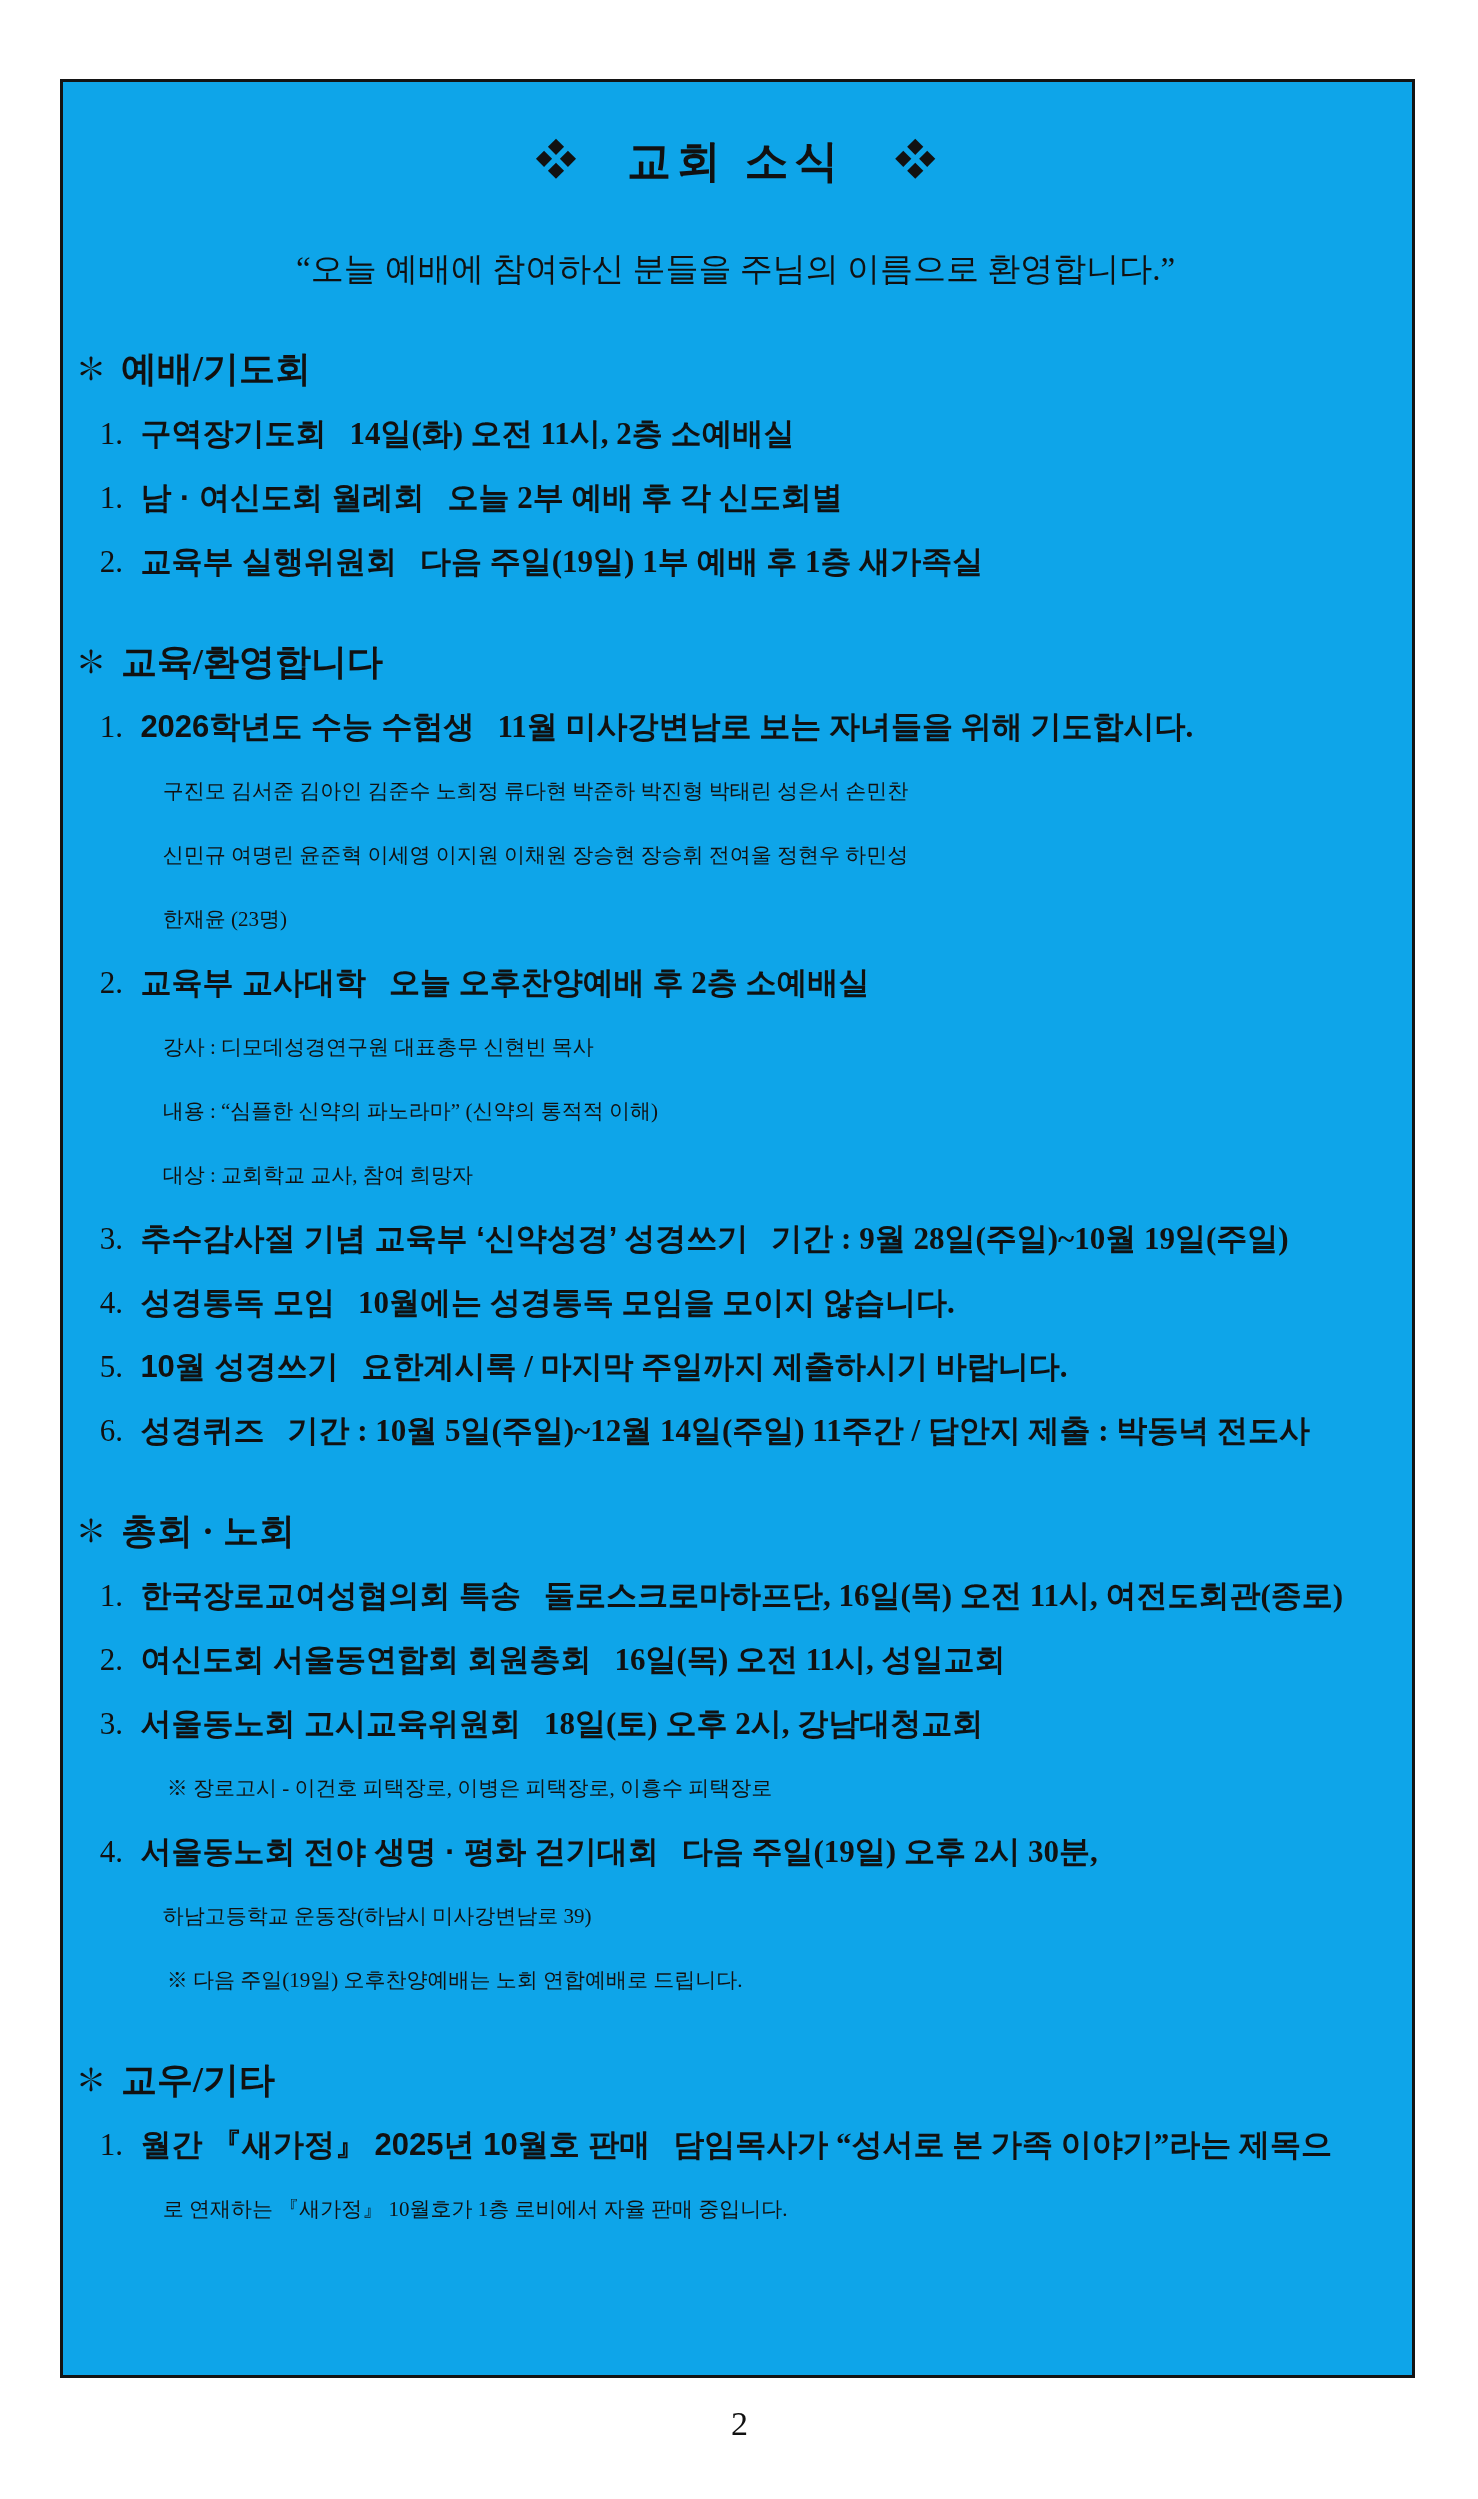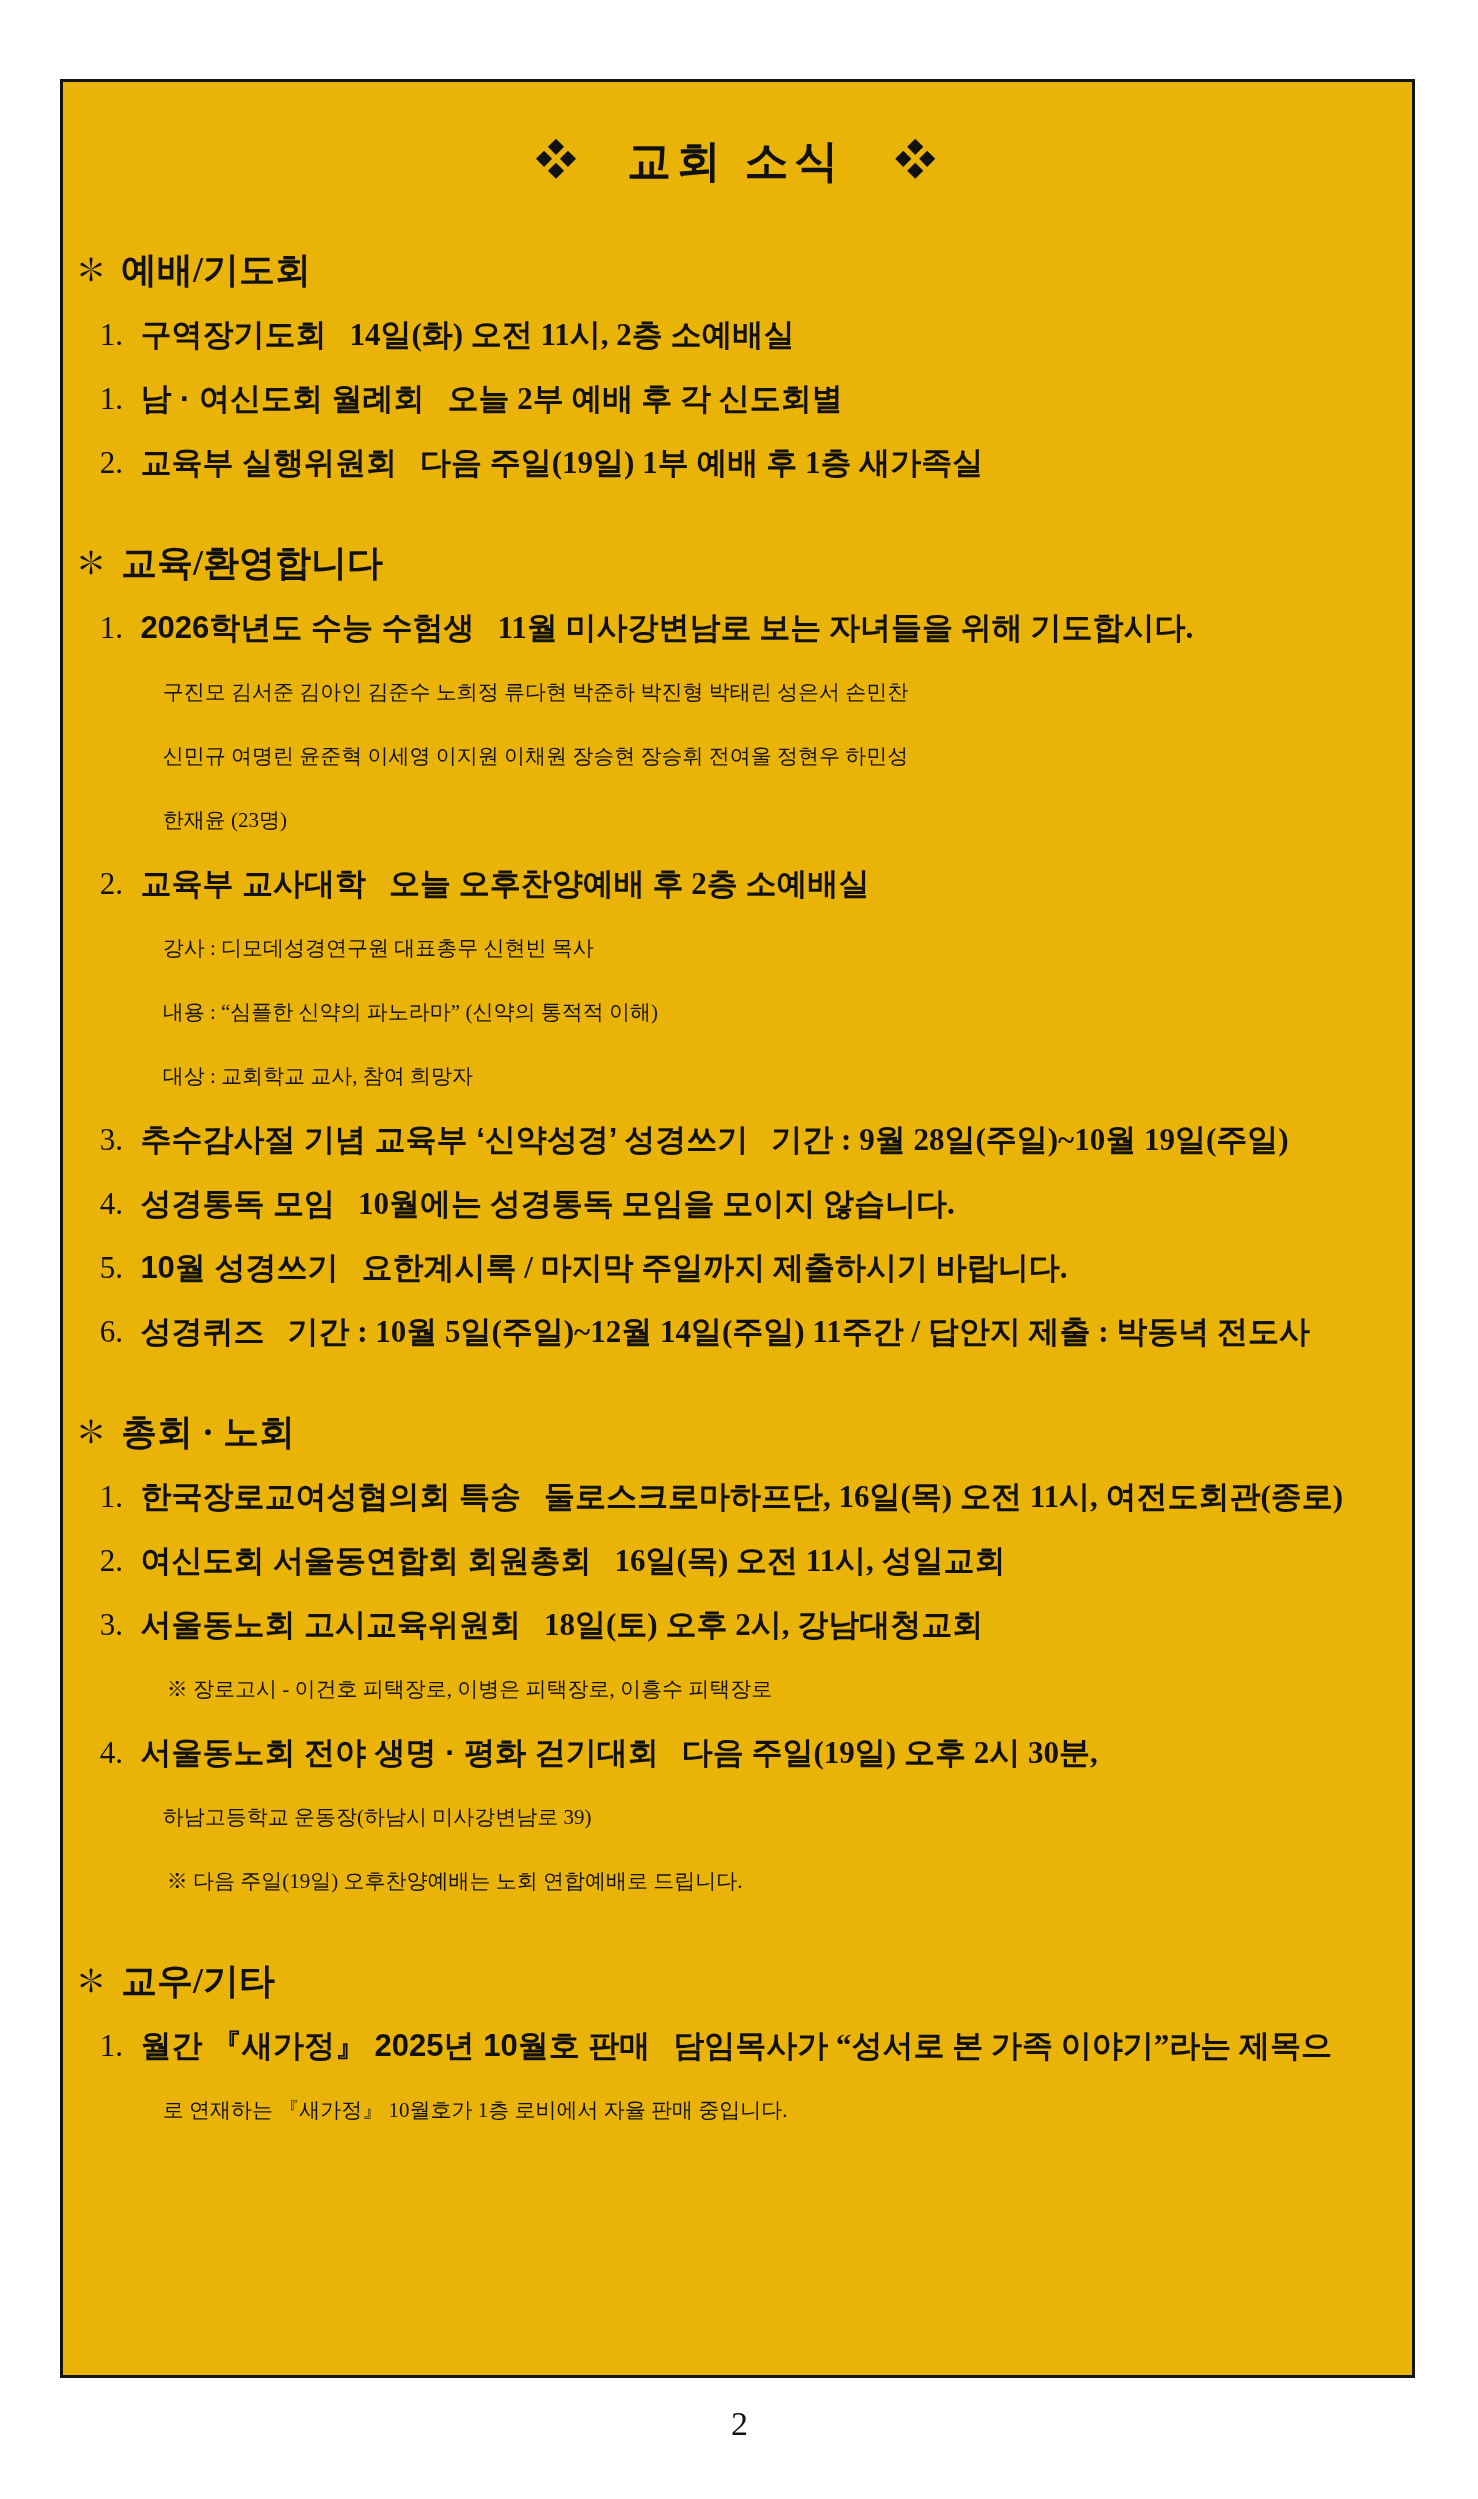--- a/index.html
+++ b/index.html
@@ -16,21 +16,21 @@
     overflow: hidden;
   }
   .page-border {
     position: absolute;
     left: 60px;
     top: 79px;
     width: 1355px;
     height: 2299px;
     border: 3.9px solid #141414;
     box-sizing: border-box;
-    background: #eab308;
+    background: #0ea5e9;
   }
   .content {
     padding: 33px 11.6px 0 7.7px;
   }
   .doc-title {
     text-align: center;
     font-family: "Liberation Sans", sans-serif;
     font-weight: 700;
     font-size: 44px;
     letter-spacing: 5.8px;
@@ -116,20 +116,21 @@
 
 <div class="page-border">
   <div class="content">
 
     <div class="doc-title">
       <span class="diamond">❖</span>
       <span class="title-text">교회 소식</span>
       <span class="diamond">❖</span>
     </div>
 
+    <div class="welcome-line">“오늘 예배에 참여하신  분들을 주님의 이름으로 환영합니다.”</div>
 
     <div id="sections">
         <div class="section">
           <div class="section-heading"><span class="marker">✽</span><span>예배/기도회</span></div>
           <div class="item-row"><span class="item-number">1.</span><span class="item-title">구역장기도회</span><span class="item-detail">14일(화) 오전 11시, 2층 소예배실</span></div>
         </div>
         <div class="section">
           <div class="item-row"><span class="item-number">1.</span><span class="item-title">남 · 여신도회 월례회</span><span class="item-detail">오늘 2부 예배 후 각 신도회별</span></div>
           <div class="item-row"><span class="item-number">2.</span><span class="item-title">교육부 실행위원회</span><span class="item-detail">다음 주일(19일) 1부 예배 후 1층 새가족실</span></div>
         </div>

